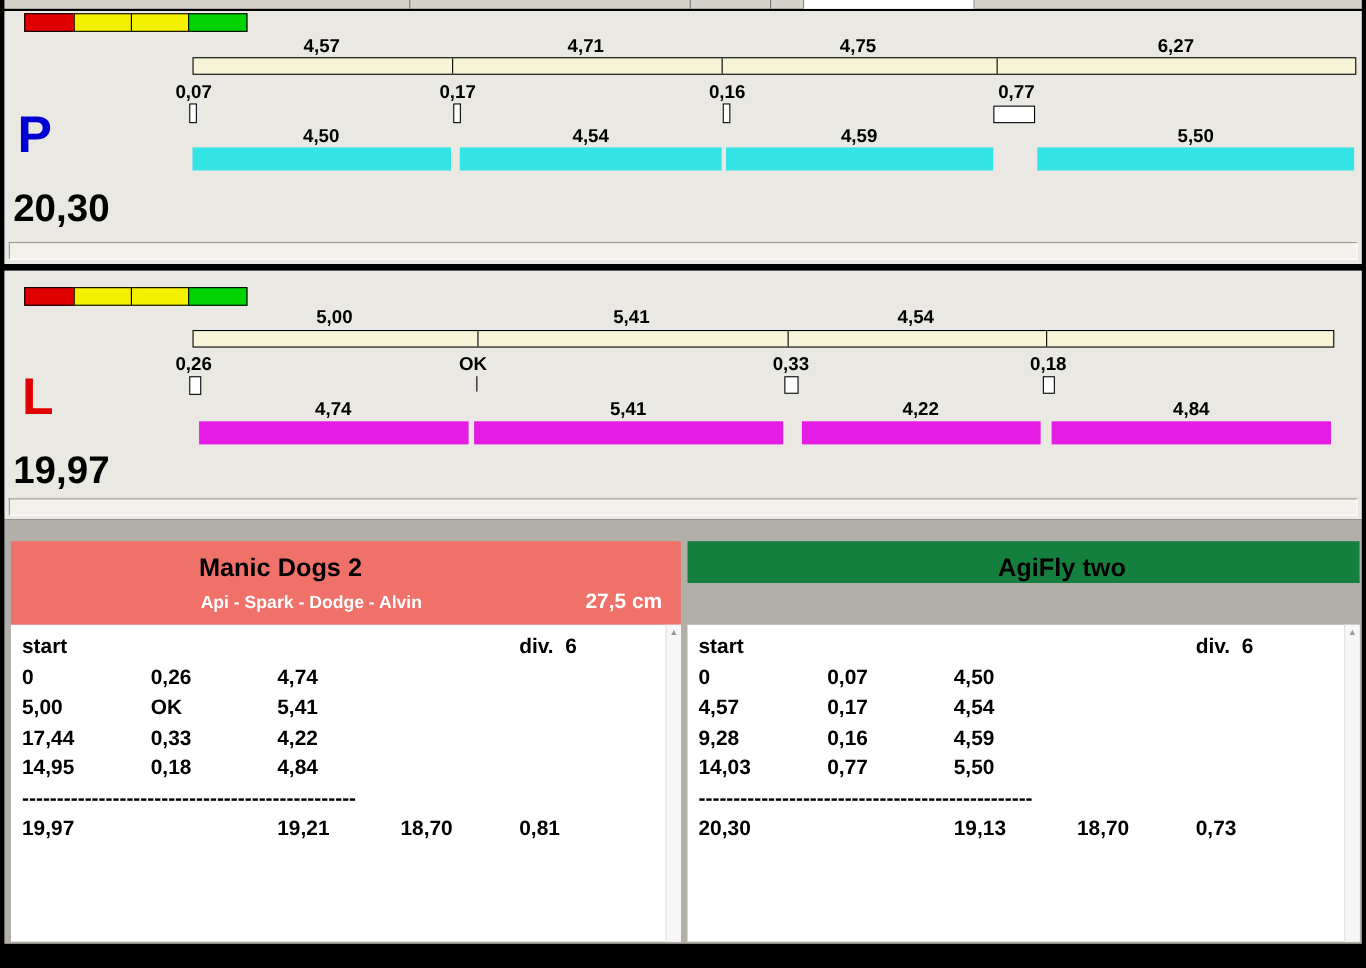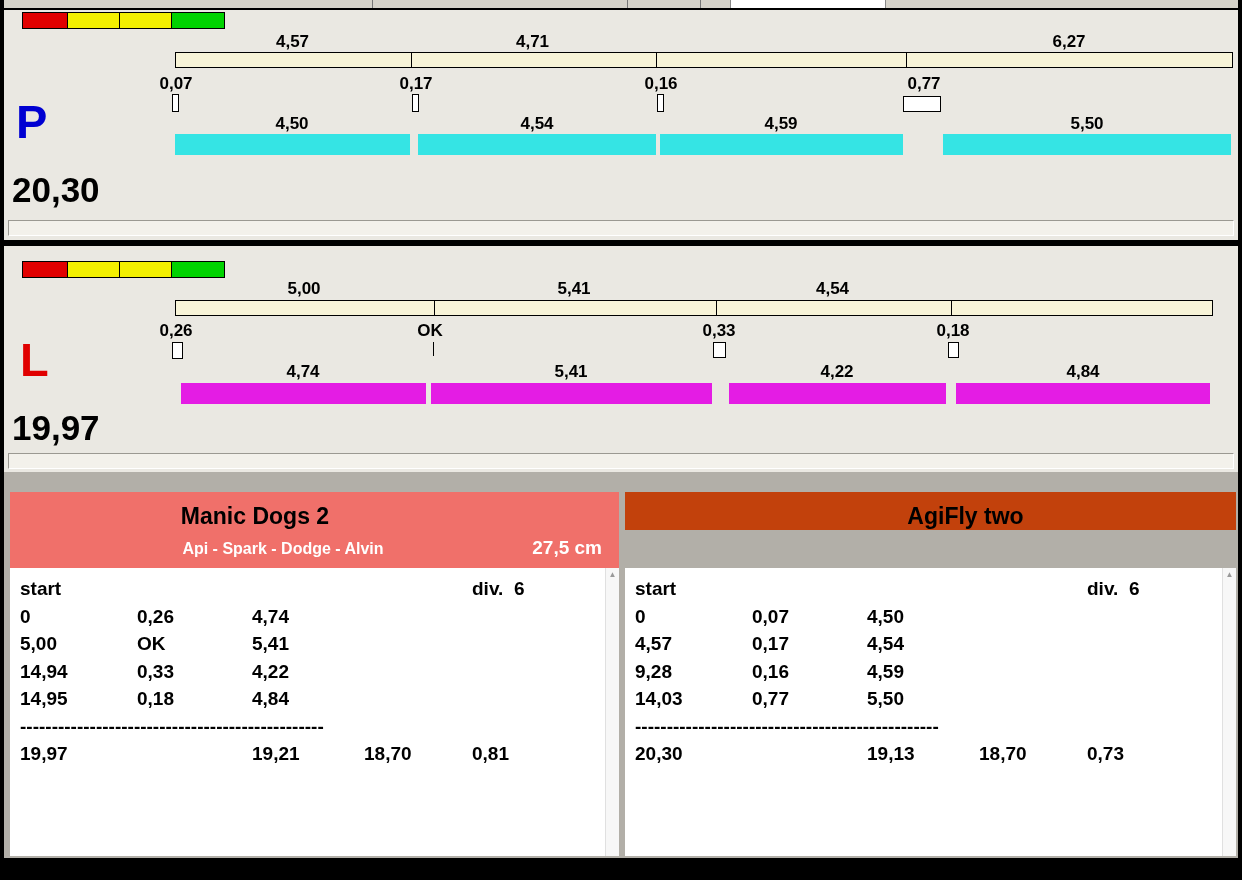--- a/index.html
+++ b/index.html
@@ -28,21 +28,21 @@
   .lane-total{position:absolute;font-size:35px;font-weight:bold;color:#000;line-height:1}
   .strip{position:absolute;left:4px;right:4px;height:16px;background:#f3f1eb;border:1px solid;border-color:#9b9992 #fff #fff #9b9992}
   
   .band{position:absolute;left:4px;top:472px;width:1234px;height:386px;background:#b2afa8}
   .panel{position:absolute;top:492px;height:364px}
   .panel-left{left:10px;width:609px}
   .panel-right{left:625px;width:611px}
   .hdr1{height:38px;display:flex;align-items:flex-end;font-weight:bold;font-size:23px;color:#000}
   .hdr2{height:38px;position:relative;font-weight:bold;color:#fff}
   .panel-left .hdr1,.panel-left .hdr2{background:#f0706a}
-  .panel-right .hdr1,.panel-right .hdr2{background:#c2410c}
+  .panel-right .hdr1,.panel-right .hdr2{background:#15803d}
   .title{width:100%;text-align:center}
   .members{position:absolute;top:10px;left:0;right:0;text-align:center;font-size:16px}
   .cm{position:absolute;font-size:19px;top:7px}
   .content{position:absolute;top:76px;left:0;right:0;bottom:0;background:#fff}
   .vscroll{position:absolute;top:0;right:0;bottom:0;width:14px;background:#f7f7f7;border-left:1px solid #e0e0e0}
   .scroll-up{display:block;text-align:center;font-size:8px;color:#999;line-height:14px}
   .tbl{position:absolute;left:10px;top:10px;right:24px;font-size:19px;font-weight:bold;color:#000}
   .row{display:grid;grid-template-columns:117px 115px 112px 108px 1fr;height:27.5px;white-space:pre}
   .row span{overflow:hidden}
   .clock{position:absolute;left:495px;top:494px;width:262px;height:32px;background:#fff;border:1px solid #9a9a9a;display:flex;align-items:center;justify-content:center;font-size:21px;color:#000;z-index:5}
@@ -62,20 +62,21 @@
   <section class="lane" style="top:10px;height:230px">
     <div class="lights" style="left:18px;top:2px">
       <div class="light red"></div>
       <div class="light yellow"></div>
       <div class="light yellow"></div>
       <div class="light green"></div>
     </div>
 
     <span class="clab" style="left:171px;width:235px;top:22px">4,57</span>
     <span class="clab" style="left:406px;width:245px;top:22px">4,71</span>
+    <span class="clab" style="left:651px;width:250px;top:22px">4,75</span>
     <span class="clab" style="left:901px;width:328px;top:22px">6,27</span>
 
     <div class="splitbar" style="left:171px;top:42px;width:1058px">
       <i class="sdiv" style="left:235px"></i>
       <i class="sdiv" style="left:480px"></i>
       <i class="sdiv" style="left:730px"></i>
     </div>
 
     <span class="clab" style="left:142px;width:60px;top:64px">0,07</span>
     <span class="clab" style="left:382px;width:60px;top:64px">0,17</span>
@@ -165,21 +166,21 @@
           <span>0</span>
           <span>0,26</span>
           <span>4,74</span>
         </div>
         <div class="row">
           <span>5,00</span>
           <span>OK</span>
           <span>5,41</span>
         </div>
         <div class="row">
-          <span>14,94</span>
+          <span>17,44</span>
           <span>0,33</span>
           <span>4,22</span>
         </div>
         <div class="row">
           <span>14,95</span>
           <span>0,18</span>
           <span>4,84</span>
         </div>
         <div class="row">
           <span style="grid-column:1/6">------------------------------------------------</span>

